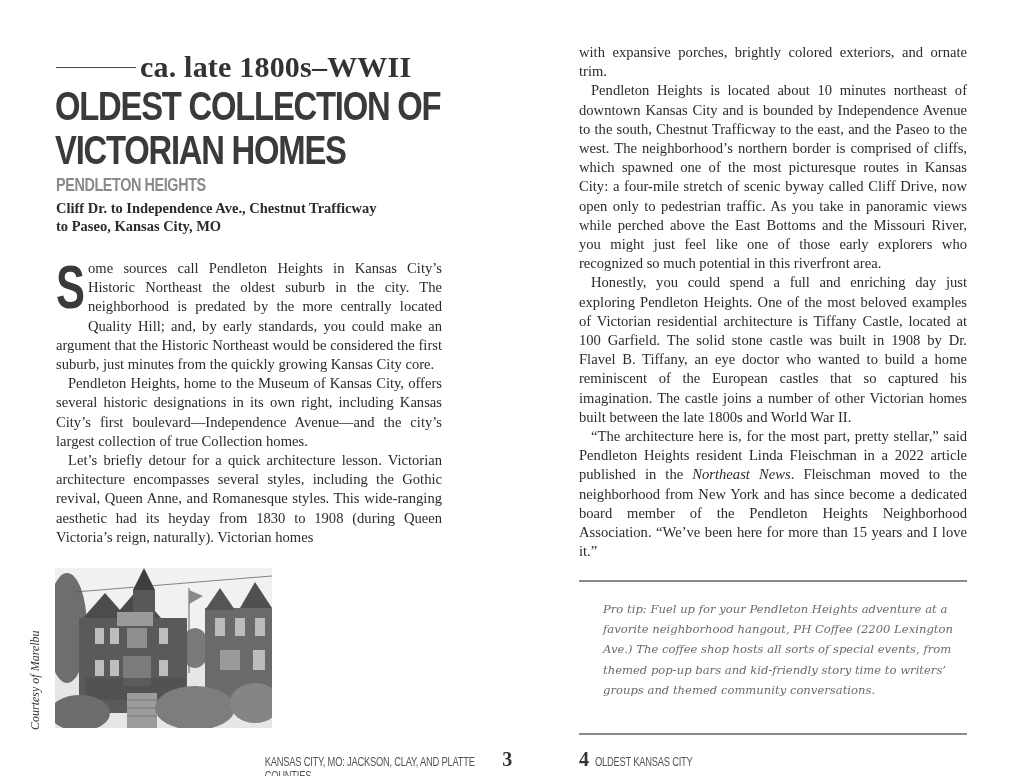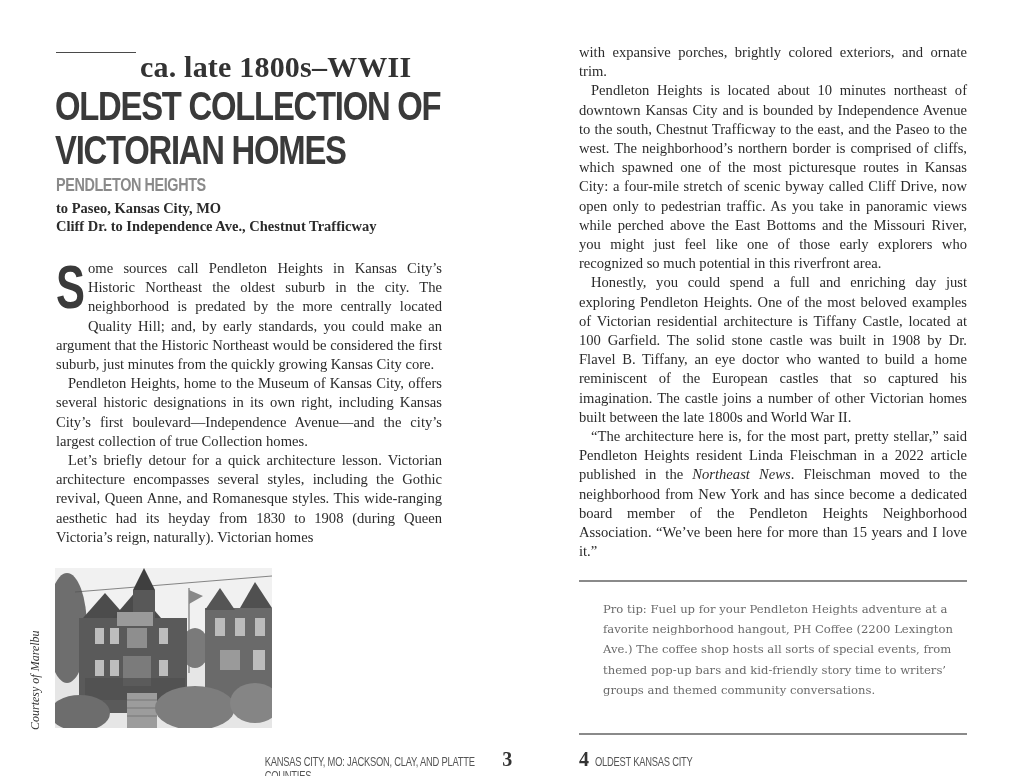--- a/index.html
+++ b/index.html
@@ -4,21 +4,21 @@
 <style>
   html, body { margin:0; padding:0; background:#ffffff; }
   body { width:1024px; height:776px; position:relative; overflow:hidden;
          font-family:"Liberation Serif", "DejaVu Serif", serif; color:#2b2b2b; }
 
   .page { position:absolute; top:0; height:776px; }
   .page-left { left:0; width:512px; }
   .page-right { left:512px; width:512px; }
 
   
-  .era-line { position:absolute; left:56px; top:52px; display:flex; }
+  .era-line { position:absolute; left:56px; top:52px; display:flex; align-items:center; }
   .era-rule { width:80px; height:1px; background:#4a4a4a; margin-right:4px; }
   .era-text { font-family:"Liberation Serif", serif; font-weight:bold; font-size:30px;
               color:#333333; letter-spacing:0.2px; line-height:30px; }
 
   .title { position:absolute; left:55px; top:84px; width:400px;
            font-family:"Liberation Sans Narrow", "Liberation Sans", sans-serif;
            font-weight:bold; font-size:40px; line-height:44px; color:#3a3a3a;
            text-transform:uppercase; letter-spacing:-1.5px; transform:scaleX(0.82);
            transform-origin:left top; white-space:nowrap; }
   .subtitle { position:absolute; left:56px; top:175px;
@@ -53,40 +53,40 @@
   .folio-left .folio-label { transform:scaleX(0.78); transform-origin:right center; display:inline-block; }
   .folio-right { left:579px; display:flex; align-items:baseline; gap:6px; }
   .folio-right .folio-label { transform:scaleX(0.78); transform-origin:left center; display:inline-block; }
 
   
   .right-col { position:absolute; left:579px; top:43px; width:388px; }
   .rule { position:absolute; left:579px; width:388px; height:2px; background:#8a8a8a; }
   .rule-top { top:580px; }
   .rule-bottom { top:733px; }
   .tip { position:absolute; left:603px; top:599px; width:350px;
-         font-family:"DejaVu Serif", serif; font-size:11.6px;
+         font-family:"DejaVu Serif", serif; font-style:italic; font-size:11.6px;
          line-height:20.2px; color:#6a6a6a; }
   em { font-style:italic; }
 </style>
 </head>
 <body>
 
 <div class="page page-left">
   <div class="era-line">
     <div class="era-rule"></div>
     <span class="era-text">ca. late 1800s–WWII</span>
   </div>
   <div class="title">
     <div>Oldest Collection of</div>
     <div>Victorian Homes</div>
   </div>
   <div class="subtitle">Pendleton Heights</div>
   <div class="address">
+    <div>Cliff Dr. to Independence Ave., Chestnut Trafficway</div>
     <div>to Paseo, Kansas City, MO</div>
-    <div>Cliff Dr. to Independence Ave., Chestnut Trafficway</div>
   </div>
 
   <div class="left-col body-text">
     <p class="noindent"><span class="dropcap">S</span><span>ome sources call Pendleton Heights in Kansas City’s Historic Northeast the oldest suburb in the city. The neighborhood is predated by the more centrally located Quality Hill; and, by early standards, you could make an argument that the Historic Northeast would be considered the first suburb, just minutes from the quickly growing Kansas City core.</span></p>
     <p>Pendleton Heights, home to the Museum of Kansas City, offers several historic designations in its own right, including Kansas City’s first boulevard—Independence Avenue—and the city’s largest collection of true Collection homes.</p>
     <p>Let’s briefly detour for a quick architecture lesson. Victorian architecture encompasses several styles, including the Gothic revival, Queen Anne, and Romanesque styles. This wide-ranging aesthetic had its heyday from 1830 to 1908 (during Queen Victoria’s reign, naturally). Victorian homes</p>
   </div>
 
   <div class="photo-credit">Courtesy of Marelbu</div>
   <div class="photo">

